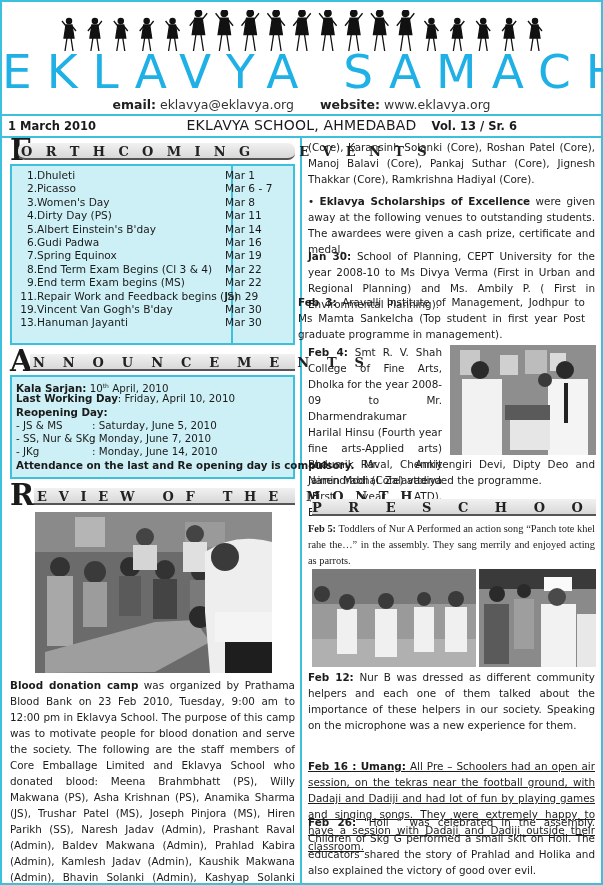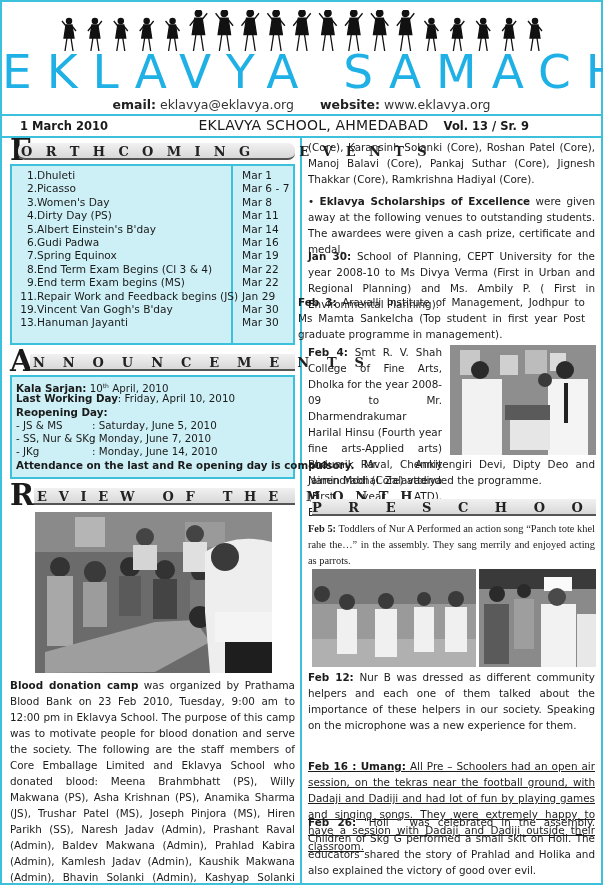--- a/index.html
+++ b/index.html
@@ -14,42 +14,42 @@
   .dancers svg { width: 100%; height: 100%; }
   .title { position: absolute; left: 0; top: 43px; width: 599px; text-align: center;
            font-family: "DejaVu Sans", sans-serif; font-size: 47px; color: #1fb0e6;
            letter-spacing: 15px; font-weight: normal; line-height: 54px; white-space: nowrap; }
   .contact { position: absolute; left: 0; top: 95px; width: 599px; text-align: center;
              font-size: 12.5px; color: #333; white-space: nowrap; }
   .contact b { font-weight: bold; color: #222; }
   .contact .gap { display: inline-block; width: 18px; }
 
   .topline { position: absolute; left: 0; top: 112px; width: 599px; height: 2px; background: #3cc0dc; }
-  .dateline { position: absolute; left: 12px; top: 114px; width: 523px; height: 20px; }
+  .dateline { position: absolute; left: 0; top: 114px; width: 523px; height: 20px; }
   .dateline .d { position: absolute; left: 6px; top: 3px; font-size: 11.5px; font-weight: bold; }
   .dateline .s { position: absolute; left: 0; width: 599px; top: 1px; text-align: center; font-size: 14px; letter-spacing: 0.2px; }
   .dateline .v { position: absolute; right: 8px; top: 3px; font-size: 11.5px; font-weight: bold; }
   .dateline-bottom { position: absolute; left: 0; top: 134px; width: 599px; height: 2px; background: #3cc0dc; }
   .colsep { position: absolute; left: 298px; top: 134px; width: 2px; height: 749px; background: #3cc0dc; }
 
   
   .sec-head { position: absolute; height: 24px; }
   .sec-head .big { position: absolute; left: 0; top: -4px; font-family: "DejaVu Serif", serif; font-size: 29px; font-weight: bold; color: #1a1a1a; line-height: 30px; }
   .sec-head .bar { position: absolute; top: 4px; right: 0; height: 17px; background: linear-gradient(#f1f1f1, #d8d8d8); border-bottom: 2px solid #555; }
   .sec-head .bar span { position: absolute; left: 3px; top: 0px; font-family: "DejaVu Serif", serif; font-weight: bold; font-size: 13px; line-height: 17px; color: #222; white-space: nowrap; }
   .sec-head.center .bar span { left: 0; width: 100%; text-align: center; }
 
   
   .events { position: absolute; left: 8px; top: 162px; width: 285px; height: 181px; background: #cdf0f7; border: 2px solid #3cc0dc; }
   .events .divider { position: absolute; left: 219px; top: 0; width: 2px; height: 177px; background: #3cc0dc; }
   .events ol { list-style: none; position: absolute; left: 0; top: 3px; width: 281px; }
   .events li { position: relative; height: 13.4px; font-size: 10.6px; line-height: 13.4px; white-space: nowrap; }
   .events li .n { position: absolute; right: 256px; text-align: right; }
   .events li .e { position: absolute; left: 25px; }
-  .events li .m { position: absolute; left: 230px; }
+  .events li .m { position: absolute; left: 213px; }
 
   
   .ann { position: absolute; left: 8px; top: 373px; width: 285px; height: 104px; background: #cdf0f7; border: 2px solid #3cc0dc; padding: 2px 4px; font-size: 10.3px; line-height: 13.3px; }
   .ann .row { white-space: nowrap; position: relative; height: 13.3px; }
   .ann b { font-weight: bold; }
   .ann .lbl { display: inline-block; width: 76px; }
   .ann sup { font-size: 6px; vertical-align: 4px; }
 
   
   .photo { position: absolute; overflow: hidden; background: #777; }
@@ -190,21 +190,21 @@
       <span class="gap"></span>
       <b>website:</b>
       <span>www.eklavya.org</span>
     </div>
   </div>
 
   <div class="topline"></div>
   <div class="dateline">
     <span class="d">1 March 2010</span>
     <span class="s">EKLAVYA SCHOOL, AHMEDABAD</span>
-    <span class="v">Vol. 13 / Sr. 9</span>
+    <span class="v">Vol. 13 / Sr. 6</span>
   </div>
   <div class="dateline-bottom"></div>
   <div class="colsep"></div>
 
   <div class="sec-head" style="left:8px; top:137px; width:285px;">
     <span class="big">F</span>
     <div class="bar" style="left:8px;border-radius:7px;">
         <span style="letter-spacing:4.4px; white-space:pre;">O R T H C O M I N G     E V E N T S</span>
       </div>
   </div>

